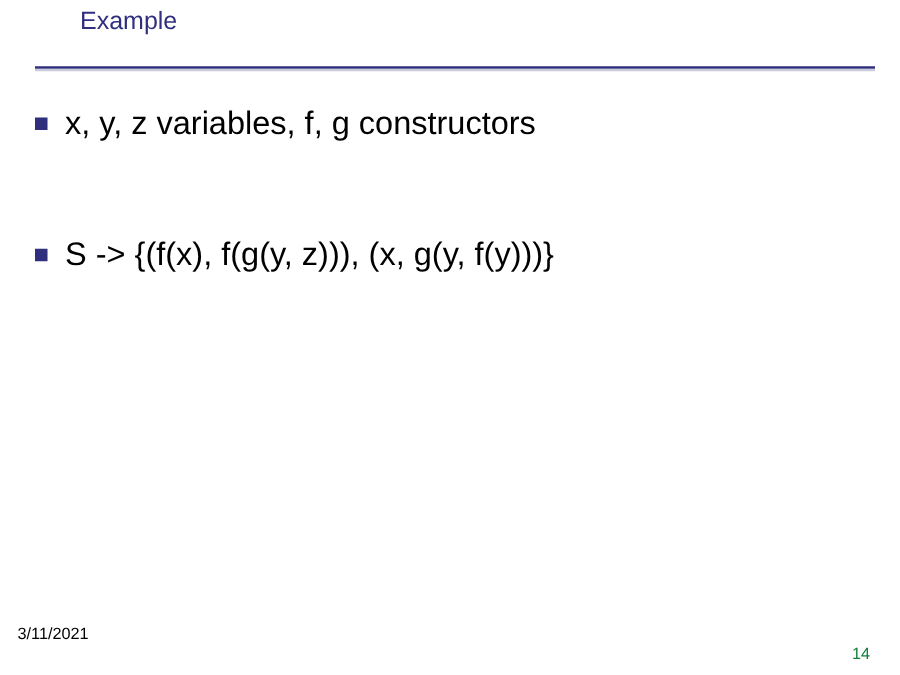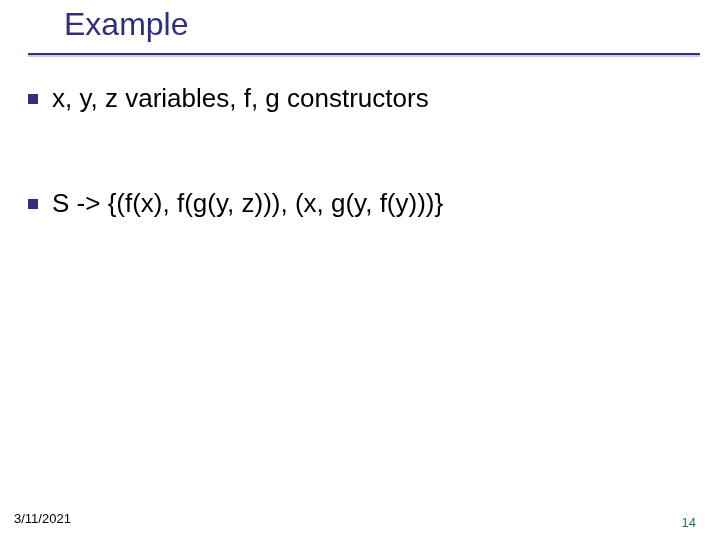--- a/index.html
+++ b/index.html
@@ -18,21 +18,21 @@
     height: 540px;
     position: relative;
     box-sizing: border-box;
   }
   .title-wrap {
     position: absolute;
     top: 6px;
     left: 64px;
   }
   .title {
-    font-size: 32px;
+    font-size: 20px;
     color: #2f2f7d;
     letter-spacing: 0px;
   }
   .title-underline {
     position: absolute;
     left: 28px;
     top: 53px;
     width: 672px;
     height: 2px;
     background: #2f2f7d;
@@ -66,21 +66,21 @@
     flex: 0 0 auto;
   }
   .item-text {
     font-size: 26px;
     line-height: 1.25;
     color: #000;
   }
   .footer-date {
     position: absolute;
     left: 14px;
-    bottom: 14px;
+    bottom: 26px;
     font-size: 13px;
     color: #000;
   }
   .footer-num {
     position: absolute;
     right: 24px;
     bottom: 10px;
     font-size: 13px;
     color: #15803d;
   }

